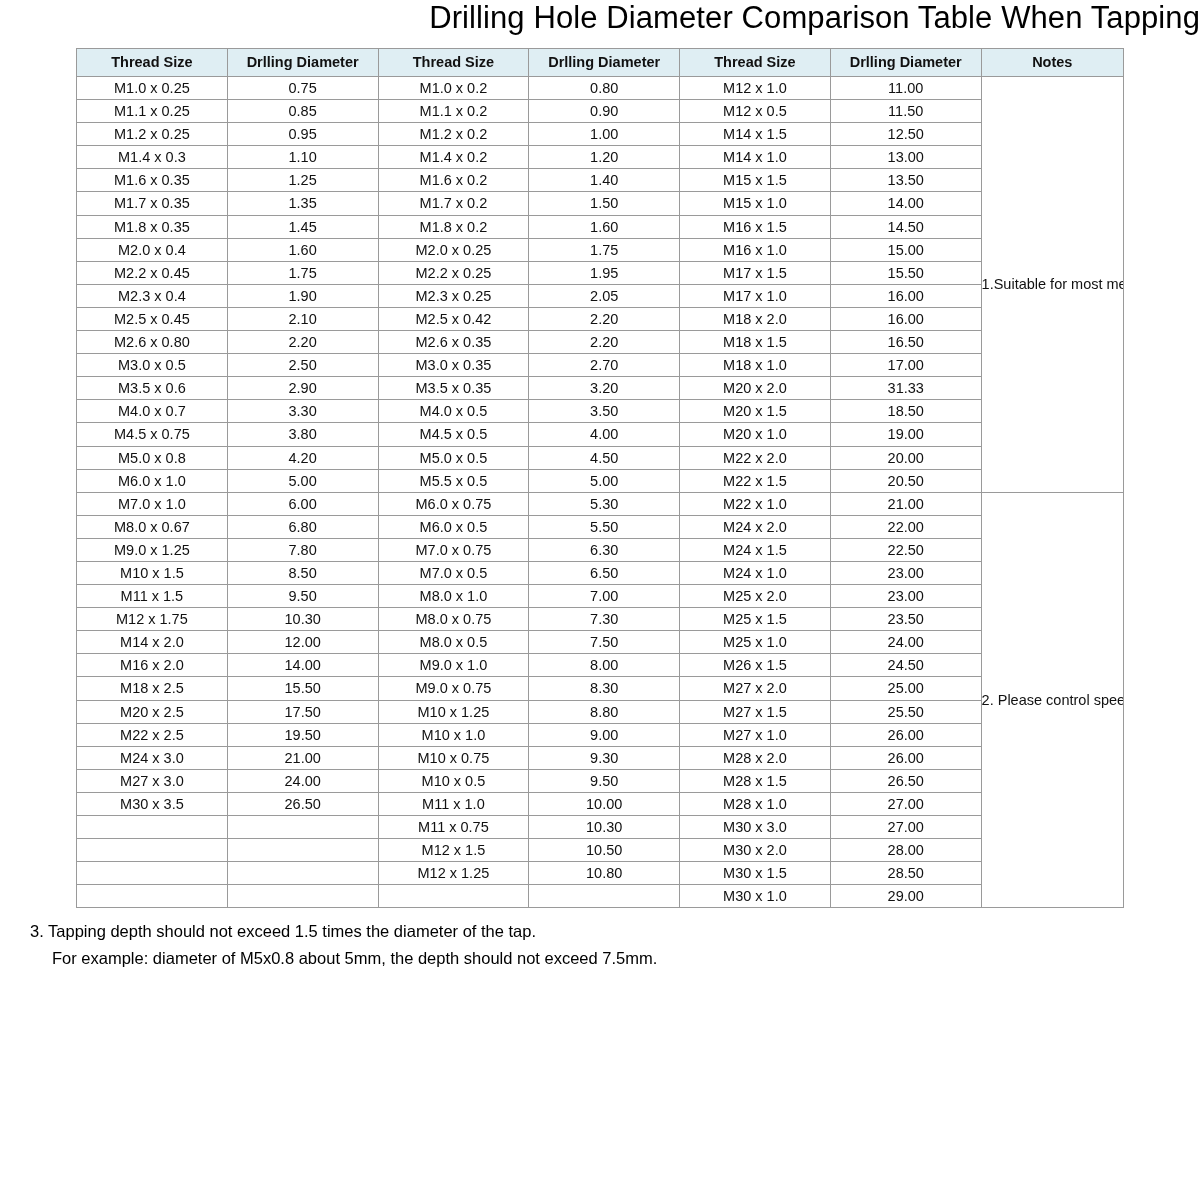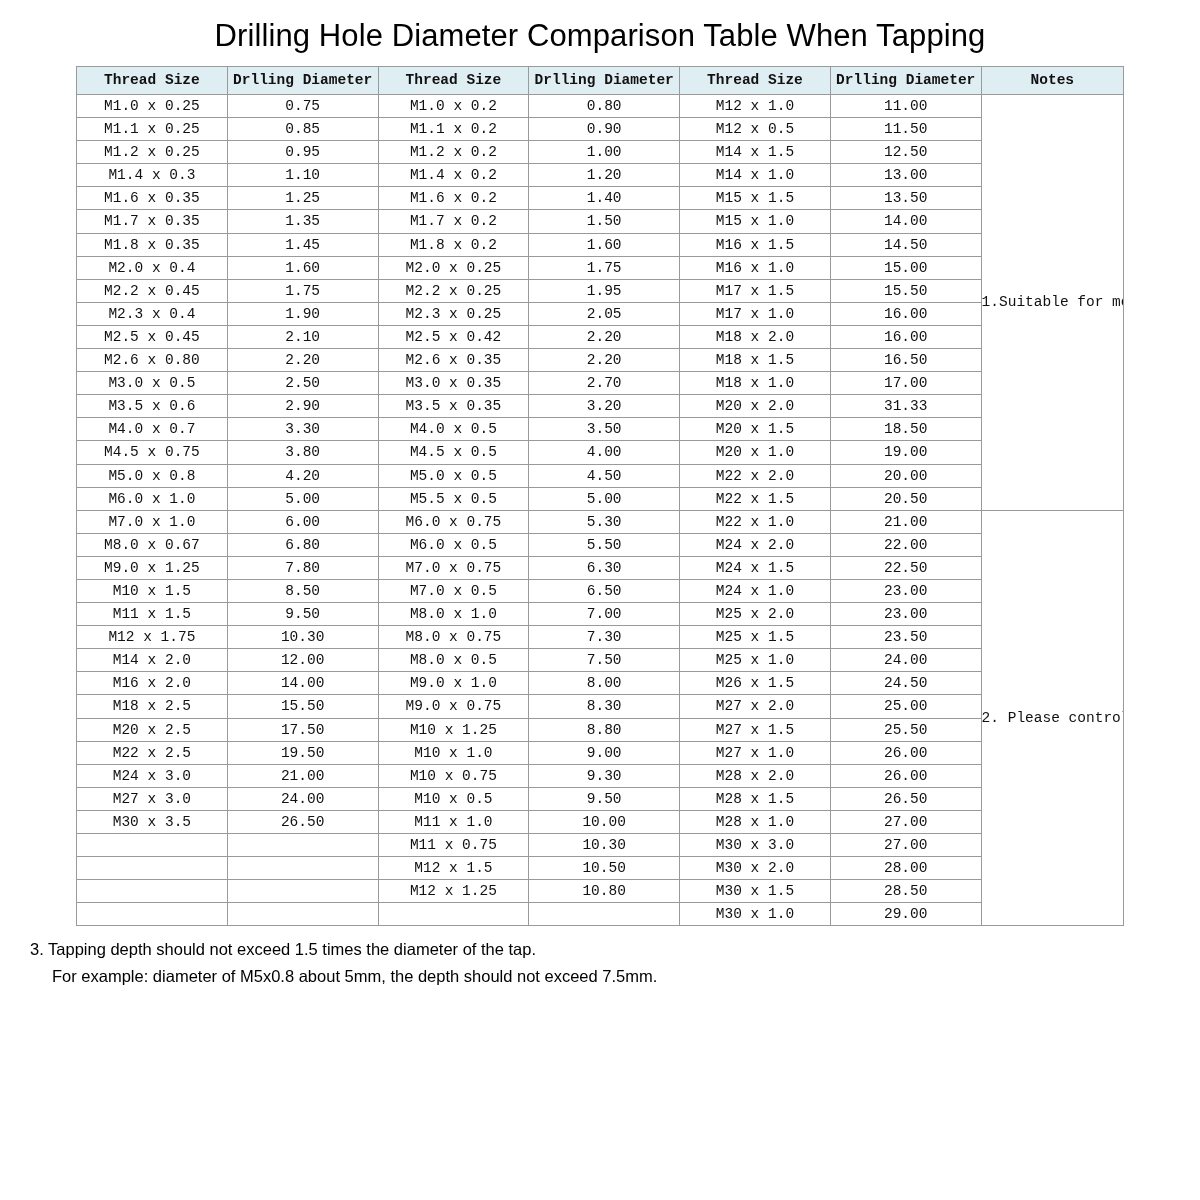--- a/index.html
+++ b/index.html
@@ -14,32 +14,30 @@
     color: #000000;
     overflow: hidden;
   }
   .page {
     position: relative;
     width: 1200px;
     height: 1200px;
     box-sizing: border-box;
   }
   .title {
-    text-align: center;
+    text-align: right;
     font-size: 31px;
     font-weight: 400;
     letter-spacing: 0.1px;
-    padding-top: 18px;
     padding-bottom: 12px;
     color: #000;
   }
   .table-wrap {
     padding: 0 66px;
     box-sizing: border-box;
-    font-family: Liberation Mono, monospace;
   }
   table.main {
     border-collapse: collapse;
     table-layout: fixed;
     width: 1048px;
     margin: 0 auto;
   }
   table.main th, table.main td {
     border: 1px solid #9a9a9a;
     font-size: 14.5px;

